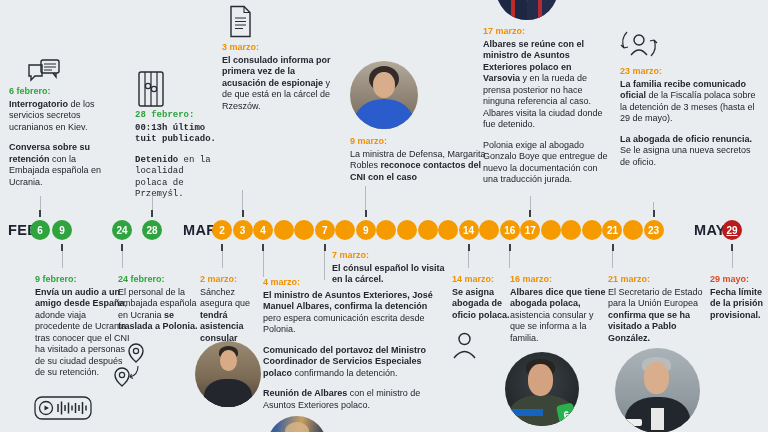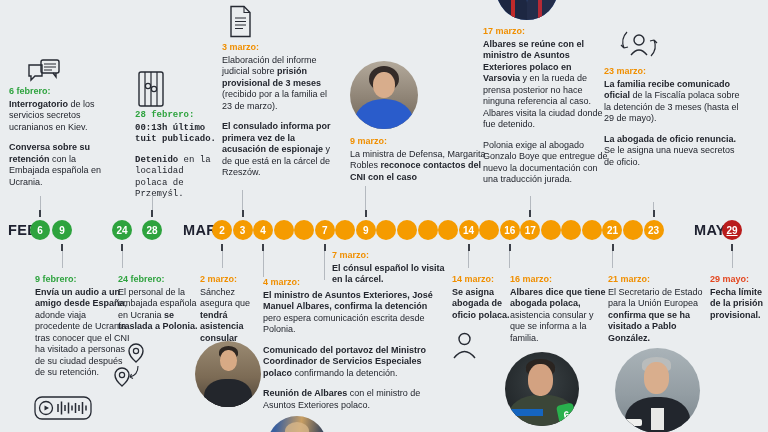--- a/index.html
+++ b/index.html
@@ -71,21 +71,21 @@
   #photo-secretary .paper{left:6%; bottom:8%; width:26%; height:8%; background:#f0f0ee; border-radius:2px;}
   
   #photo-meeting{left:267px; top:416px; width:60px; height:60px; background:linear-gradient(100deg,#3a5f9e 15%,#c99f63 50%,#30405c 85%);}
   #photo-meeting .blob{left:30%; top:10%; width:40%; height:30%; background:#d8b68a; border-radius:50%; opacity:.8;}
   
   #blk-b6feb{left:9px; top:86px; width:106px;}
   #blk-b28feb{left:135px; top:110px; width:86px;font-family:Liberation Mono, monospace;}
   #blk-b3mar{left:222px; top:42px; width:113px;}
   #blk-b9mar{left:350px; top:136px; width:136px;}
   #blk-b17mar{left:483px; top:26px; width:128px;}
-  #blk-b23mar{left:604px; top:66px; width:143px;}
+  #blk-b23mar{left:620px; top:66px; width:143px;}
   #blk-b9feb{left:35px; top:274px; width:98px;}
   #blk-b24feb{left:118px; top:274px; width:80px;}
   #blk-b2mar{left:200px; top:274px; width:60px;}
   #blk-b7mar{left:332px; top:250px; width:113px;}
   #blk-b4mar{left:263px; top:277px; width:170px;}
   #blk-b14mar{left:452px; top:274px; width:62px;}
   #blk-b16mar{left:510px; top:274px; width:97px;}
   #blk-b21mar{left:608px; top:274px; width:104px;}
   #blk-b29may{left:710px; top:274px; width:62px;}
   
@@ -203,21 +203,20 @@
   <div class="block" id="blk-b28feb">
       <div class="date green">28 febrero:</div>
       <div class="paras">
         <p><span></span><b>00:13h último tuit publicado.</b><span></span></p>
         <p><span></span><b>Detenido</b><span> en la localidad polaca de Przemyśl.</span></p>
       </div>
     </div>
   <div class="block" id="blk-b3mar">
       <div class="date orange">3 marzo:</div>
       <div class="paras">
-        <p><span>Elaboración del informe judicial sobre </span><b>prisión provisional de 3 meses</b><span> (recibido por a la familia el 23 de marzo).</span></p>
         <p><span></span><b>El consulado informa por primera vez de la acusación de espionaje</b><span> y de que está en la cárcel de Rzeszów.</span></p>
       </div>
     </div>
   <div class="block" id="blk-b9mar">
       <div class="date orange">9 marzo:</div>
       <div class="paras">
         <p><span>La ministra de Defensa, Margarita Robles </span><b>reconoce contactos del CNI con el caso</b><span></span></p>
       </div>
     </div>
   <div class="block" id="blk-b17mar">

